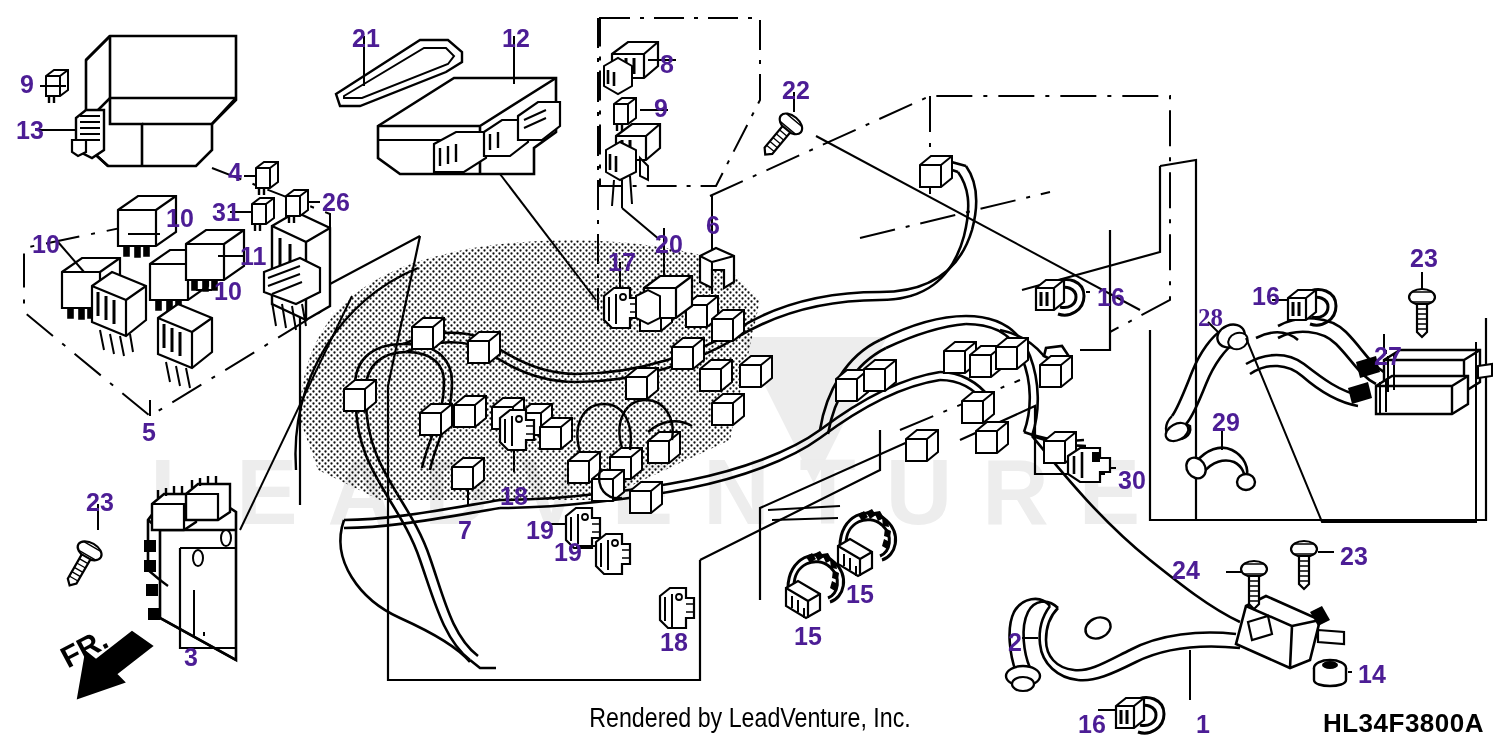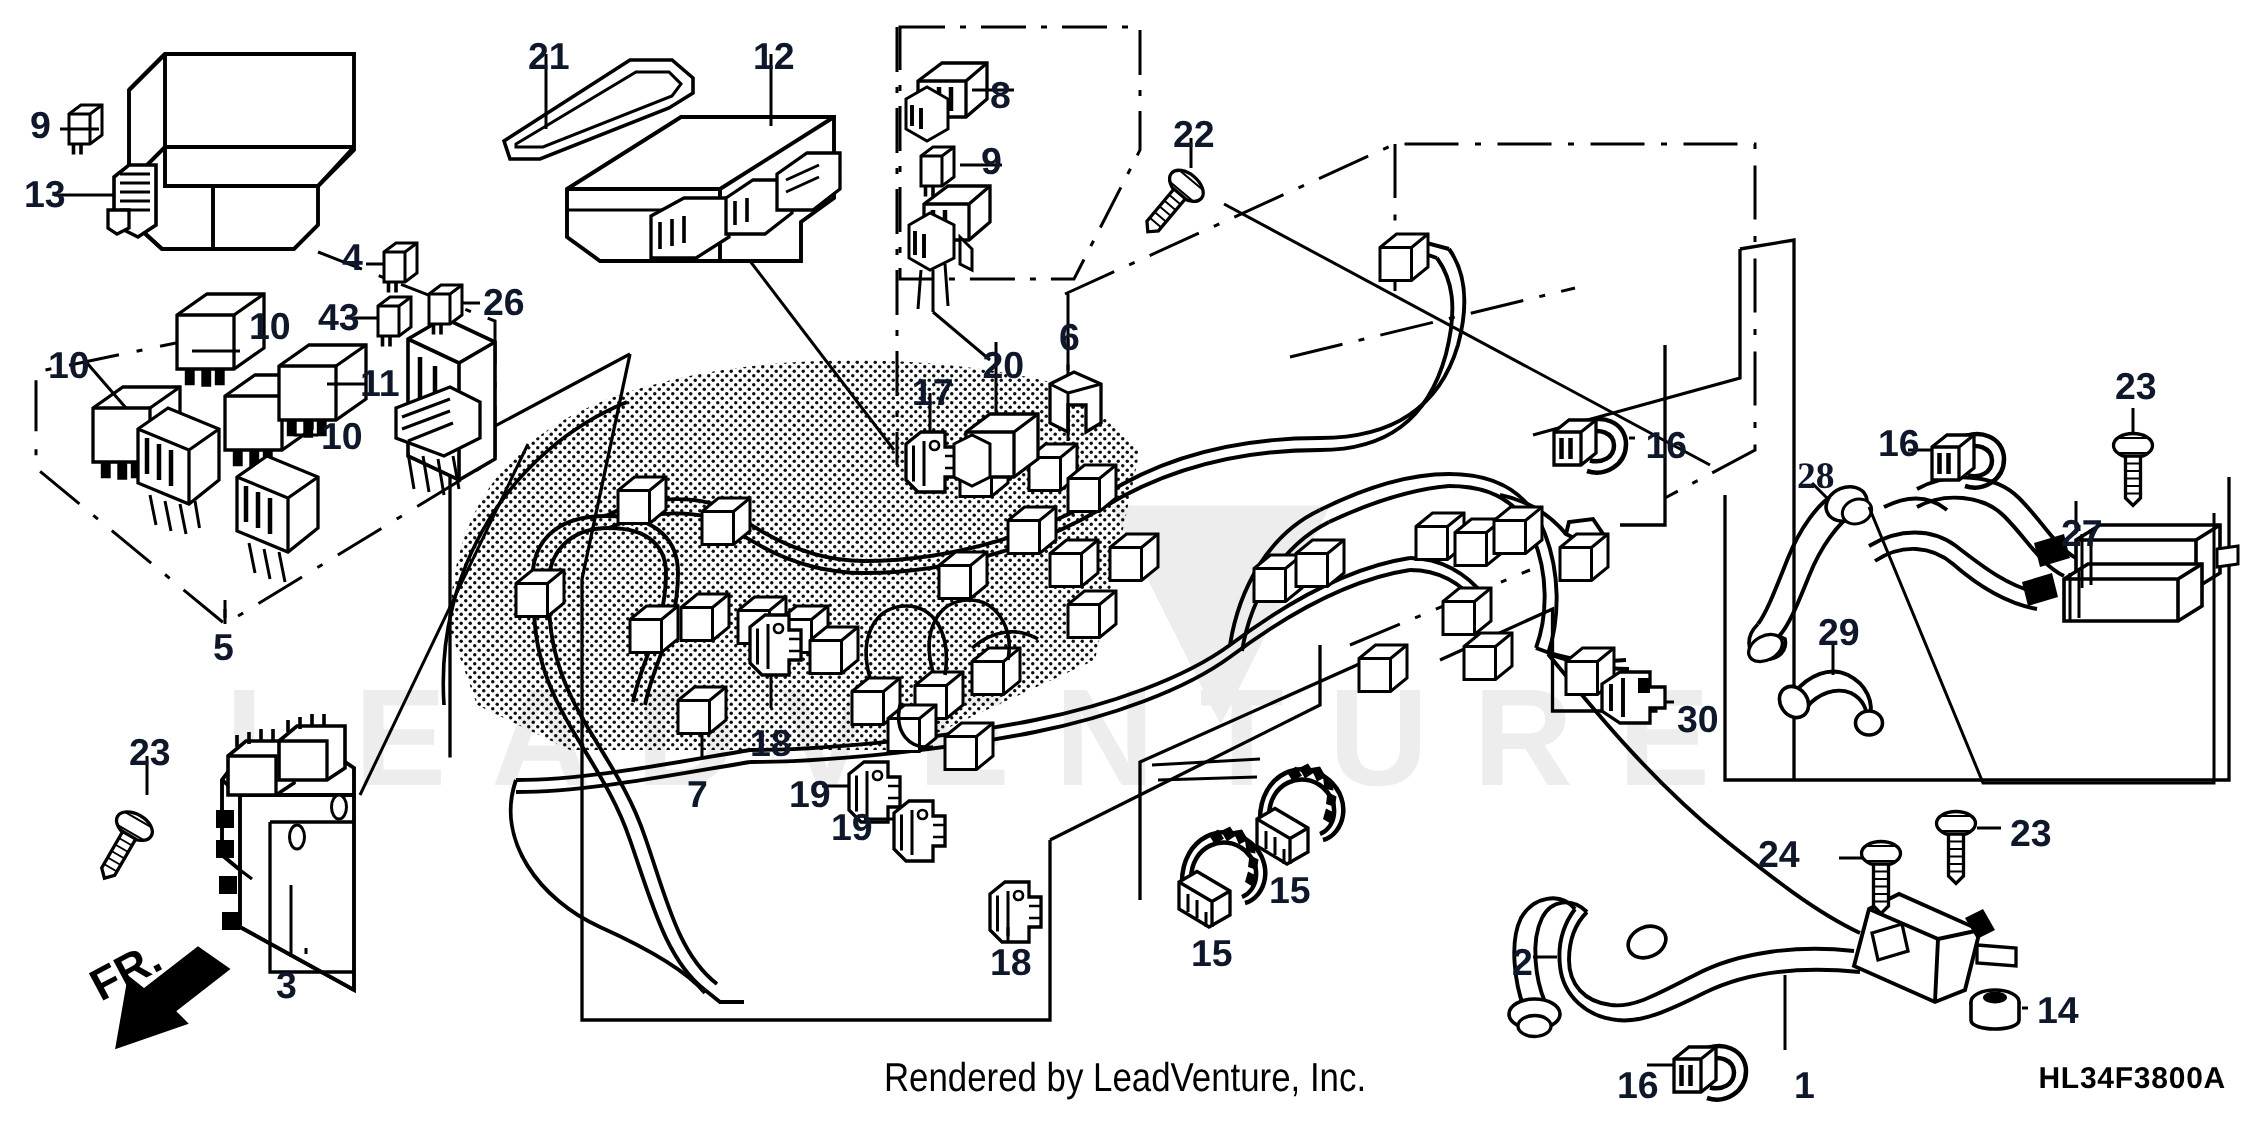--- a/index.html
+++ b/index.html
@@ -1,30 +1,30 @@
 <!DOCTYPE html>
 <html><head>
 <meta charset="utf-8">
 <title>Parts Diagram</title>
 <style>
   html,body{margin:0;padding:0;background:#fff;}
   body{font-family:"Liberation Sans",sans-serif;}
   #page{position:relative;width:1500px;height:750px;background:#fff;overflow:hidden;}
   #art{position:absolute;left:0;top:0;width:1500px;height:750px;}
   .cal{position:absolute;font-family:"Liberation Sans",sans-serif;font-weight:700;
-       color:#0f172a;line-height:1;white-space:nowrap;}
+       color:#4c1d95;line-height:1;white-space:nowrap;}
   .cal.n{font-size:25px;}
   .fr{position:absolute;left:55px;top:645px;font-size:30px;font-weight:700;
       font-family:"Liberation Sans",sans-serif;color:#000;
       transform:rotate(-28deg);transform-origin:left top;}
   .credit{position:absolute;left:0;top:703px;width:1500px;text-align:center;
           font-family:"Liberation Sans",sans-serif;font-size:27px;color:#000;
           transform:scaleX(.86);}
   .pno{position:absolute;right:16px;top:708px;font-family:"Liberation Sans",sans-serif;
-       font-size:20px;font-weight:700;color:#000;letter-spacing:.5px;}
+       font-size:26px;font-weight:700;color:#000;letter-spacing:.5px;}
   .wm{position:absolute;font-family:"Liberation Sans",sans-serif;font-weight:700;
       color:#ededed;user-select:none;}
   .wm-text{left:150px;top:440px;font-size:92px;letter-spacing:30px;}
   .wm-logo{left:690px;top:250px;font-size:250px;}
 </style>
 </head>
 <body>
 
 <div id="page">
 
@@ -496,21 +496,21 @@
   <div id="callout-layer">
       <div class="cal n" style="left: 20px; top: 72px;">9</div>
       <div class="cal n" style="left: 16px; top: 118px;">13</div>
       <div class="cal n" style="left: 352px; top: 26px;">21</div>
       <div class="cal n" style="left: 502px; top: 26px;">12</div>
       <div class="cal n" style="left: 660px; top: 52px;">8</div>
       <div class="cal n" style="left: 654px; top: 96px;">9</div>
       <div class="cal n" style="left: 782px; top: 78px;">22</div>
       <div class="cal n" style="left: 228px; top: 160px;">4</div>
       <div class="cal n" style="left: 322px; top: 190px;">26</div>
-      <div class="cal n" style="left: 212px; top: 200px;">43</div>
+      <div class="cal n" style="left: 212px; top: 200px;">31</div>
       <div class="cal n" style="left: 166px; top: 206px;">10</div>
       <div class="cal n" style="left: 32px; top: 232px;">10</div>
       <div class="cal n" style="left: 240px; top: 244px; text-align: right;">11</div>
       <div class="cal n" style="left: 214px; top: 279px;">10</div>
       <div class="cal n" style="left: 655px; top: 216px; margin-top: 16px;">20</div>
       <div class="cal n" style="left: 706px; top: 213px;">6</div>
       <div class="cal n" style="left: 608px; top: 250px;">17</div>
       <div class="cal n" style="left: 1410px; top: 246px;">23</div>
       <div class="cal n" style="left: 1252px; top: 284px;">16</div>
       <div class="cal n" style="left: 1097px; top: 285px;">16</div>

